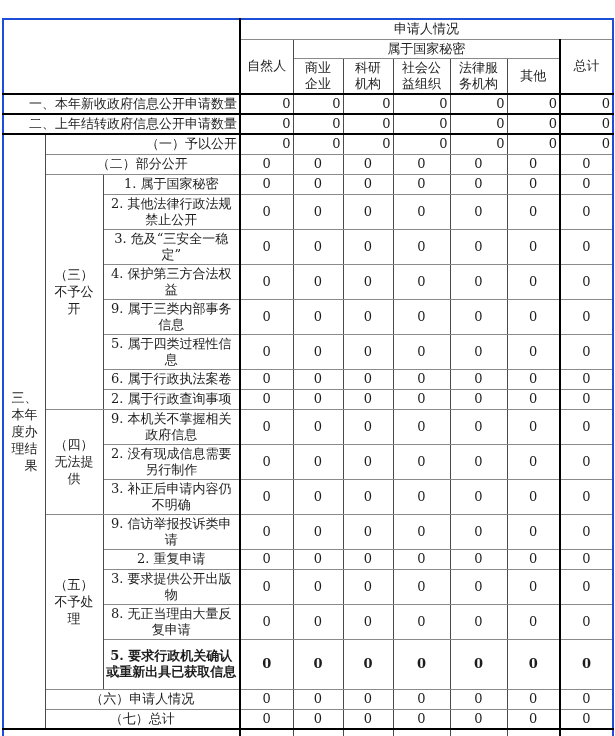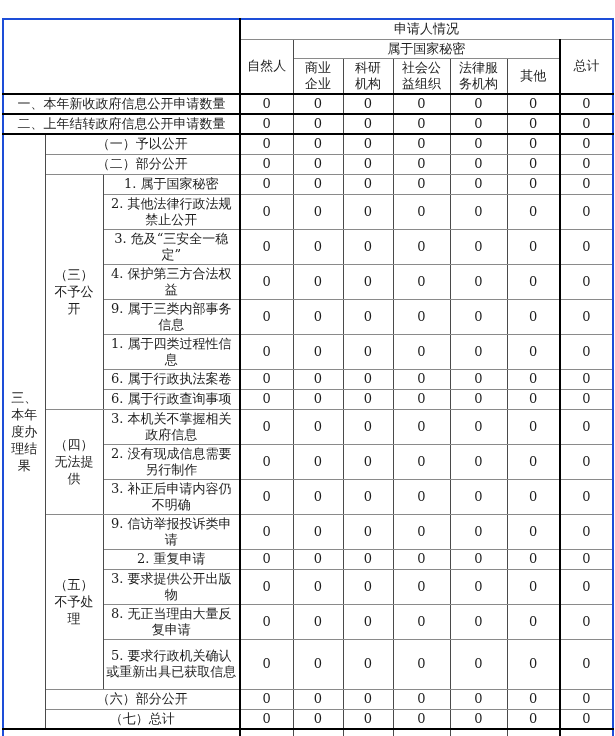--- a/index.html
+++ b/index.html
@@ -15,24 +15,24 @@
   }
   td {
     border:1px solid;
     border-color:#8a8a8a #4a4a4a; 
     font-size:13px; line-height:16px;
     text-align:center; vertical-align:middle;
     padding:1px 2px; overflow:hidden;
   }
   
   tr.hh1 { height:20px; } tr.hh2 { height:16px; } tr.hh3 { height:36px; }
-  tr.h20 { height:20px; } tr.t35 { height:35px; } tr.xt50 { height:50px; }
+  tr.h20 { height:20px; } tr.t35 { height:35px; } tr.xt50 { height:50px;font-weight:bold; }
   tr.h21 { height:29px; }
   
-  tr.top2 td { border-top:2px solid #000; }
+  tr.top2 td { border-top:2px solid #000;text-align:right; }
   td.vfirst { border-left:2px solid #000; }
   td.vlast  { border-left:2px solid #000; }
   td.cell-applicant, td.cell-natural, td.cell-total { border-left:2px solid #000; }
   
   td.vert { padding:0 7px; white-space:pre-line; line-height:17px; }
   td.grp  { padding:0 5px; white-space:pre-line; line-height:17px; }
   td.item { padding:1px 1px; }
   td.colhead { white-space:pre-line; }
   td.v { font-family:"DejaVu Serif","Liberation Serif",serif; }
 </style>
@@ -167,54 +167,54 @@
       <td class="item">9. 属于三类内部事务信息</td>
     <td class="v vfirst">0</td>
         <td class="v">0</td>
         <td class="v">0</td>
         <td class="v">0</td>
         <td class="v">0</td>
         <td class="v">0</td>
         <td class="v vlast">0</td>
       </tr>
     <tr class="t35">
-      <td class="item">1. 属于四类过程性信息</td>
+      <td class="item">5. 属于四类过程性信息</td>
     <td class="v vfirst">0</td>
         <td class="v">0</td>
         <td class="v">0</td>
         <td class="v">0</td>
         <td class="v">0</td>
         <td class="v">0</td>
         <td class="v vlast">0</td>
       </tr>
     <tr class="h20">
       <td class="item">6. 属于行政执法案卷</td>
     <td class="v vfirst">0</td>
         <td class="v">0</td>
         <td class="v">0</td>
         <td class="v">0</td>
         <td class="v">0</td>
         <td class="v">0</td>
         <td class="v vlast">0</td>
       </tr>
     <tr class="h20">
-      <td class="item">6. 属于行政查询事项</td>
+      <td class="item">2. 属于行政查询事项</td>
     <td class="v vfirst">0</td>
         <td class="v">0</td>
         <td class="v">0</td>
         <td class="v">0</td>
         <td class="v">0</td>
         <td class="v">0</td>
         <td class="v vlast">0</td>
       </tr>
     <tr class="t35">
       <td rowspan="3" class="grp">（四）
 无法提
 供</td>
-      <td class="item">3. 本机关不掌握相关政府信息</td>
+      <td class="item">9. 本机关不掌握相关政府信息</td>
     <td class="v vfirst">0</td>
         <td class="v">0</td>
         <td class="v">0</td>
         <td class="v">0</td>
         <td class="v">0</td>
         <td class="v">0</td>
         <td class="v vlast">0</td>
       </tr>
     <tr class="t35">
       <td class="item">2. 没有现成信息需要另行制作</td>
@@ -283,21 +283,21 @@
       <td class="item">5. 要求行政机关确认或重新出具已获取信息</td>
     <td class="v vfirst">0</td>
         <td class="v">0</td>
         <td class="v">0</td>
         <td class="v">0</td>
         <td class="v">0</td>
         <td class="v">0</td>
         <td class="v vlast">0</td>
       </tr>
     <tr class="h20">
-      <td colspan="2" class="sub">（六）部分公开</td>
+      <td colspan="2" class="sub">（六）申请人情况</td>
     <td class="v vfirst">0</td>
         <td class="v">0</td>
         <td class="v">0</td>
         <td class="v">0</td>
         <td class="v">0</td>
         <td class="v">0</td>
         <td class="v vlast">0</td>
       </tr>
     <tr class="h20">
       <td colspan="2" class="sub">（七）总计</td>

